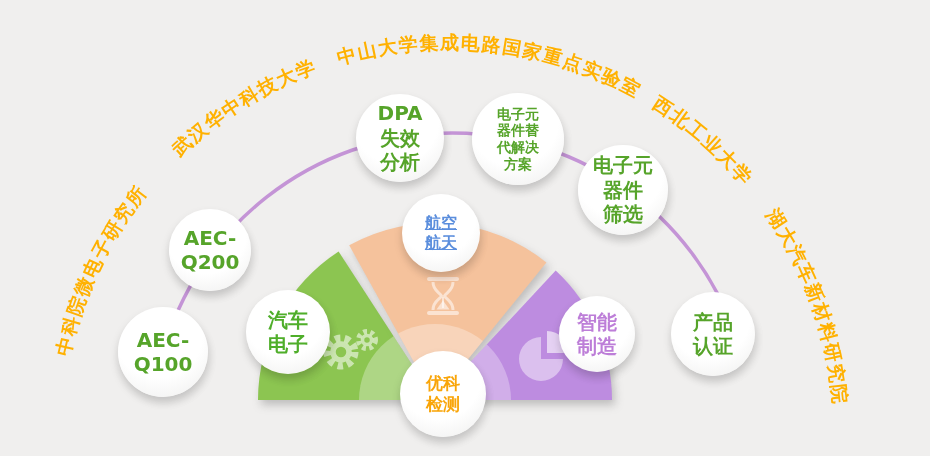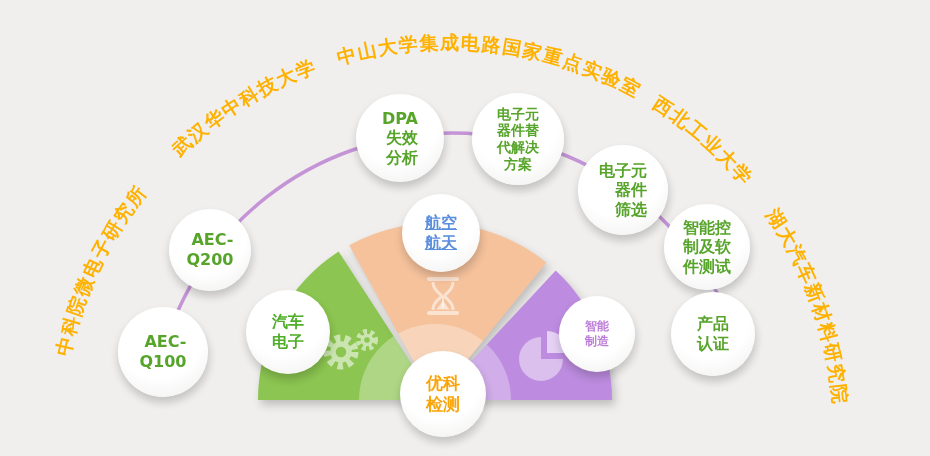--- a/index.html
+++ b/index.html
@@ -19,25 +19,25 @@
   .icon-stroke{fill:none;stroke:rgba(255,255,255,.55);}
 
   .node{
     position:absolute;border-radius:50%;
     background:radial-gradient(circle at 45% 30%, #ffffff 55%, #ededec 100%);
     box-shadow:0 5px 10px rgba(0,0,0,.13), 2px 6px 9px rgba(0,0,0,.07);
     display:flex;align-items:center;justify-content:center;
     text-align:center;font-weight:bold;
     white-space:pre-line;line-height:1.22;
   }
-  .svc{color:#56a42a;font-size:16px;text-align:right;}
+  .svc{color:#56a42a;font-size:20px;}
   .svc-small{color:#56a42a;font-size:14px;line-height:1.18;}
-  .lab-auto{color:#4fae2a;font-size:16px;}
+  .lab-auto{color:#4fae2a;font-size:20px;}
   .lab-aero{color:#5b8edd;font-size:16px;text-decoration:underline;}
-  .lab-manu{color:#bd7ed8;font-size:12px;}
+  .lab-manu{color:#bd7ed8;font-size:20px;}
   .lab-center{color:#f9a509;font-size:17px;z-index:5;text-align:center;}
 </style>
 </head>
 <body>
 
 <div class="stage">
 
   <svg width="930" height="456" viewBox="0 0 930 456">
     <defs>
       <path id="orgArc" d="M 61,436 A 387,387 0 0 1 835,436" fill="none"></path>
@@ -108,23 +108,20 @@
 
   <div class="node svc-small" style="left:472px;top:93px;width:92px;height:92px">电子元
 器件替
 代解决
 方案</div>
 
   <div class="node svc" style="left:578px;top:145px;width:90px;height:90px">电子元
 器件
 筛选</div>
 
-  <div class="node svc" style="left:664px;top:204px;width:86px;height:86px">智能控
-制及软
-件测试</div>
 
   <div class="node svc" style="left:671px;top:292px;width:84px;height:84px">产品
 认证</div>
 
   <div class="node lab-auto" style="left:246px;top:290px;width:84px;height:84px">汽车
 电子</div>
 
   <div class="node lab-aero" style="left:402px;top:194px;width:78px;height:78px">航空
 航天</div>
 

